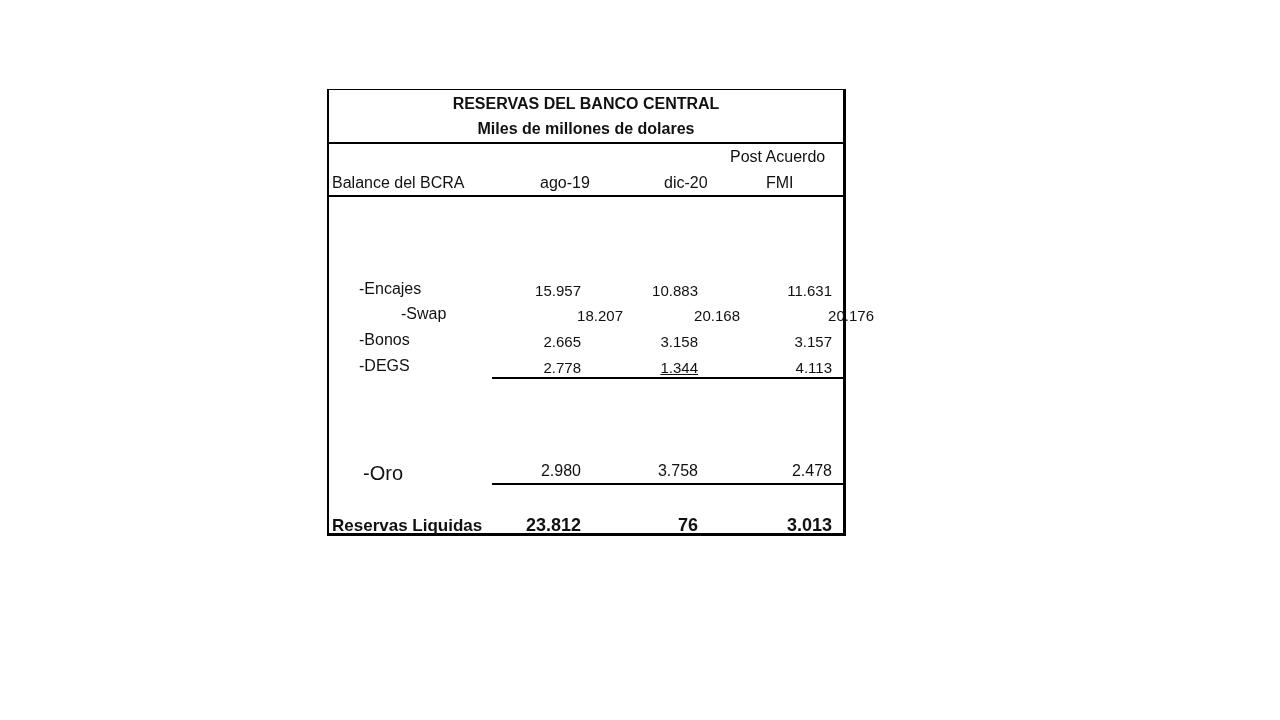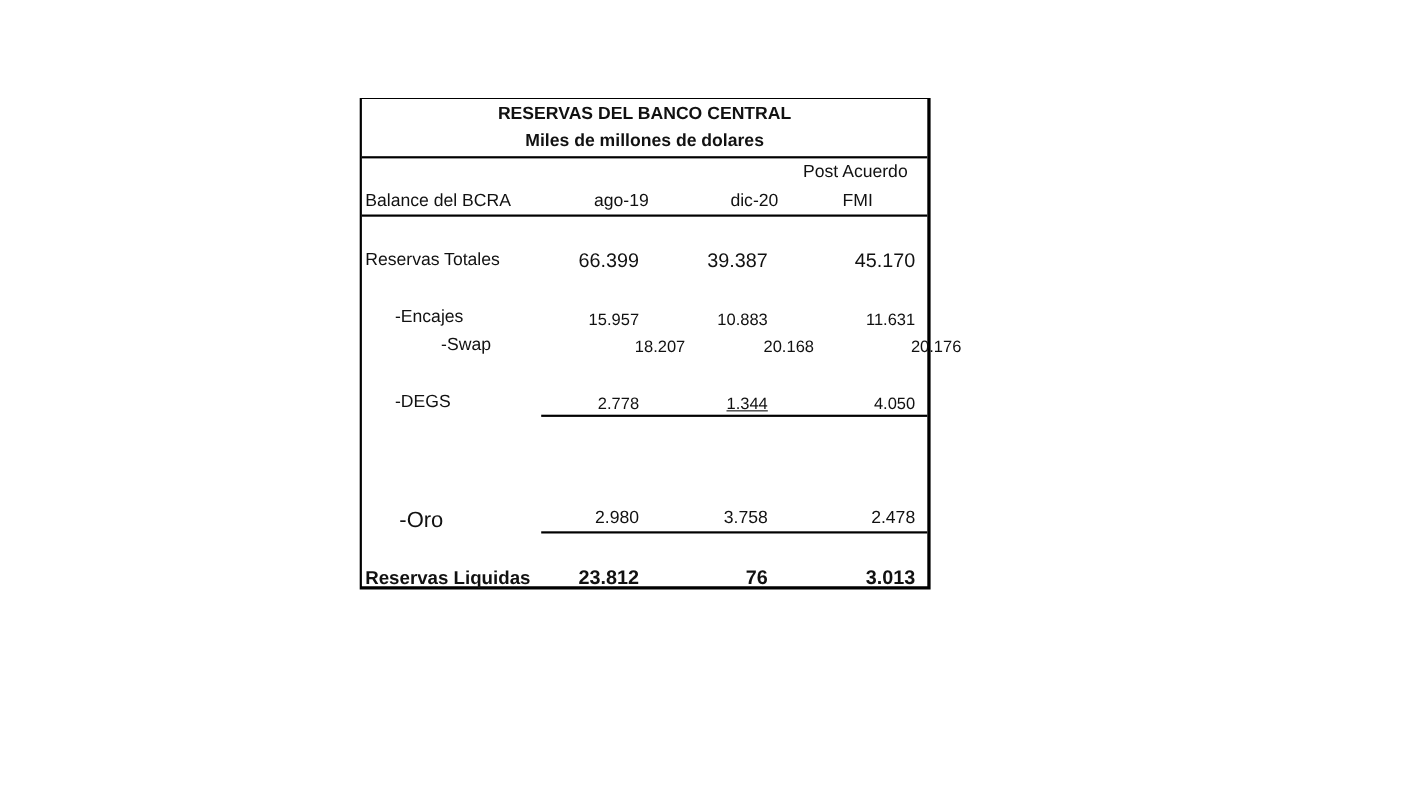--- a/index.html
+++ b/index.html
@@ -35,47 +35,47 @@
   </div>
 
   <div class="hdr">
     <span class="abs" style="left:401px; top:6px;">Post Acuerdo</span>
     <span class="abs" style="left:3px; top:32px;">Balance del BCRA</span>
     <span class="abs" style="left:211px; top:32px;">ago-19</span>
     <span class="abs" style="left:335px; top:32px;">dic-20</span>
     <span class="abs" style="left:437px; top:32px;">FMI</span>
   </div>
 
-  <div class="row" style="top:137px;">
-    <span class="lbl" style="font-size:16px;top:1px;">Reservas Totales</span>
-    <span class="num c1 big">66.399</span>
-    <span class="num c2 big">39.387</span>
-    <span class="num c3 big">45.170</span>
-  </div>
 
   <div class="row" style="top:190px;">
     <span class="lbl ind" style="font-size:16px;">-Encajes</span>
     <span class="num c1 small" style="top:2px;">15.957</span>
     <span class="num c2 small" style="top:2px;">10.883</span>
     <span class="num c3 small" style="top:2px;">11.631</span>
   </div>
 
   <div class="row" style="top:215px;margin-left:42px;">
     <span class="lbl ind" style="font-size:16px;">-Swap</span>
     <span class="num c1 small" style="top:2px;">18.207</span>
     <span class="num c2 small" style="top:2px;">20.168</span>
     <span class="num c3 small" style="top:2px;">20.176</span>
   </div>
 
+  <div class="row" style="top:241px;">
+    <span class="lbl ind" style="font-size:16px;">-Bonos</span>
+    <span class="num c1 small" style="top:2px;">2.665</span>
+    <span class="num c2 small" style="top:2px;">3.158</span>
+    <span class="num c3 small" style="top:2px;">3.157</span>
+  </div>
 
   <div class="row" style="top:267px;">
     <span class="lbl ind" style="font-size:16px;">-DEGS</span>
     <span class="num c1 small" style="top:2px;">2.778</span>
     <span class="num c2 small" style="top:2px;text-decoration:underline;">1.344</span>
-    <span class="num c3 small" style="top:2px;">4.050</span>
+    <span class="num c3 small" style="top:2px;">4.113</span>
   </div>
   <div class="uline" style="top:287px;"></div>
 
 
   <div class="row" style="top:372px;">
     <span class="lbl ind2" style="font-size:20px;">-Oro</span>
     <span class="num c1" style="font-size:16px;">2.980</span>
     <span class="num c2" style="font-size:16px;">3.758</span>
     <span class="num c3" style="font-size:16px;">2.478</span>
   </div>

